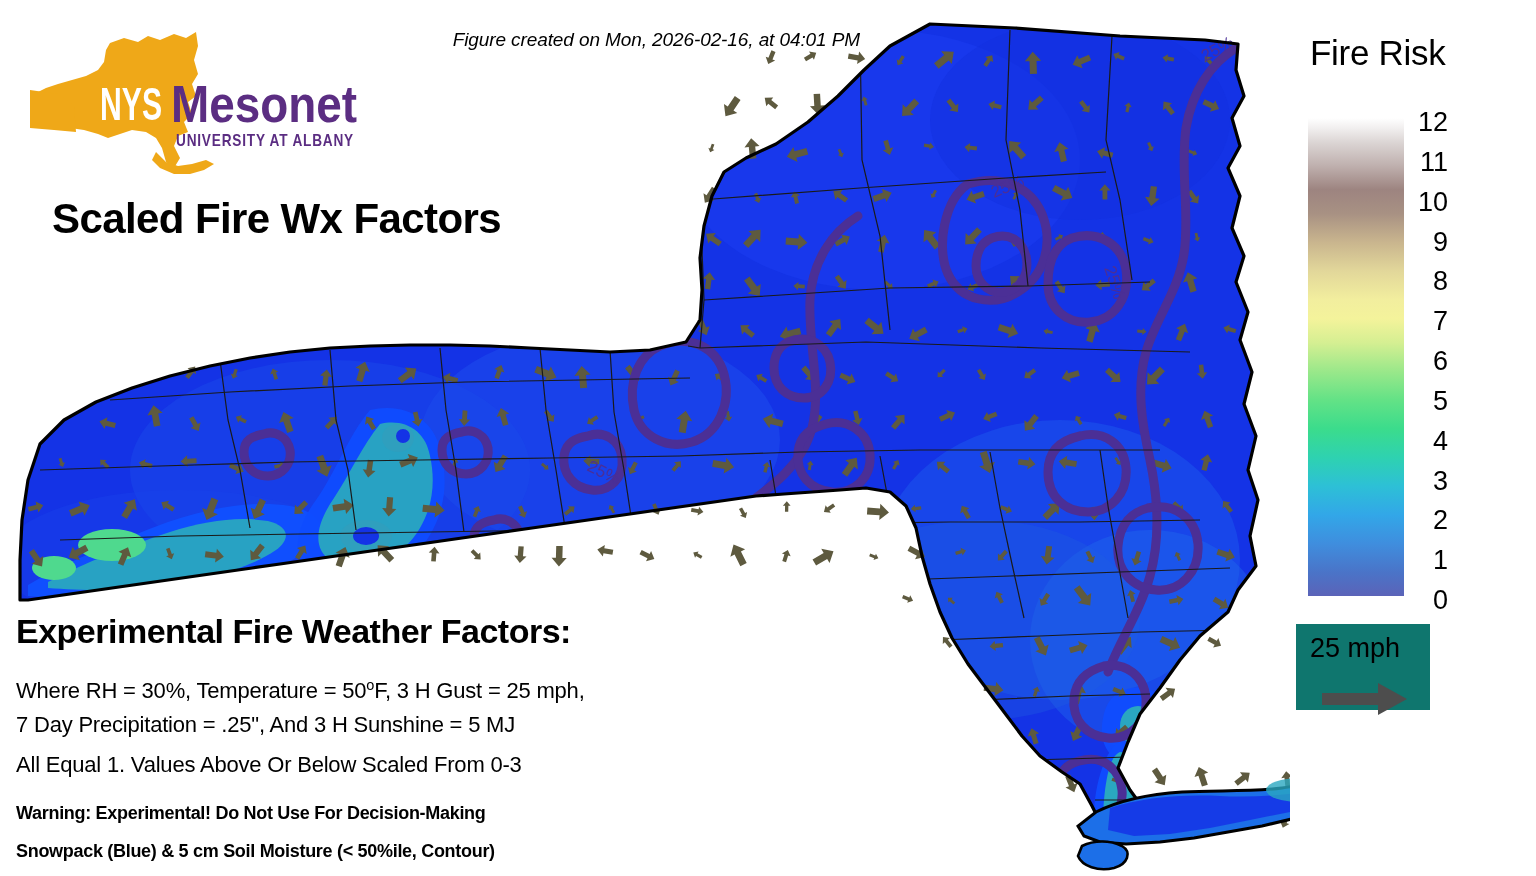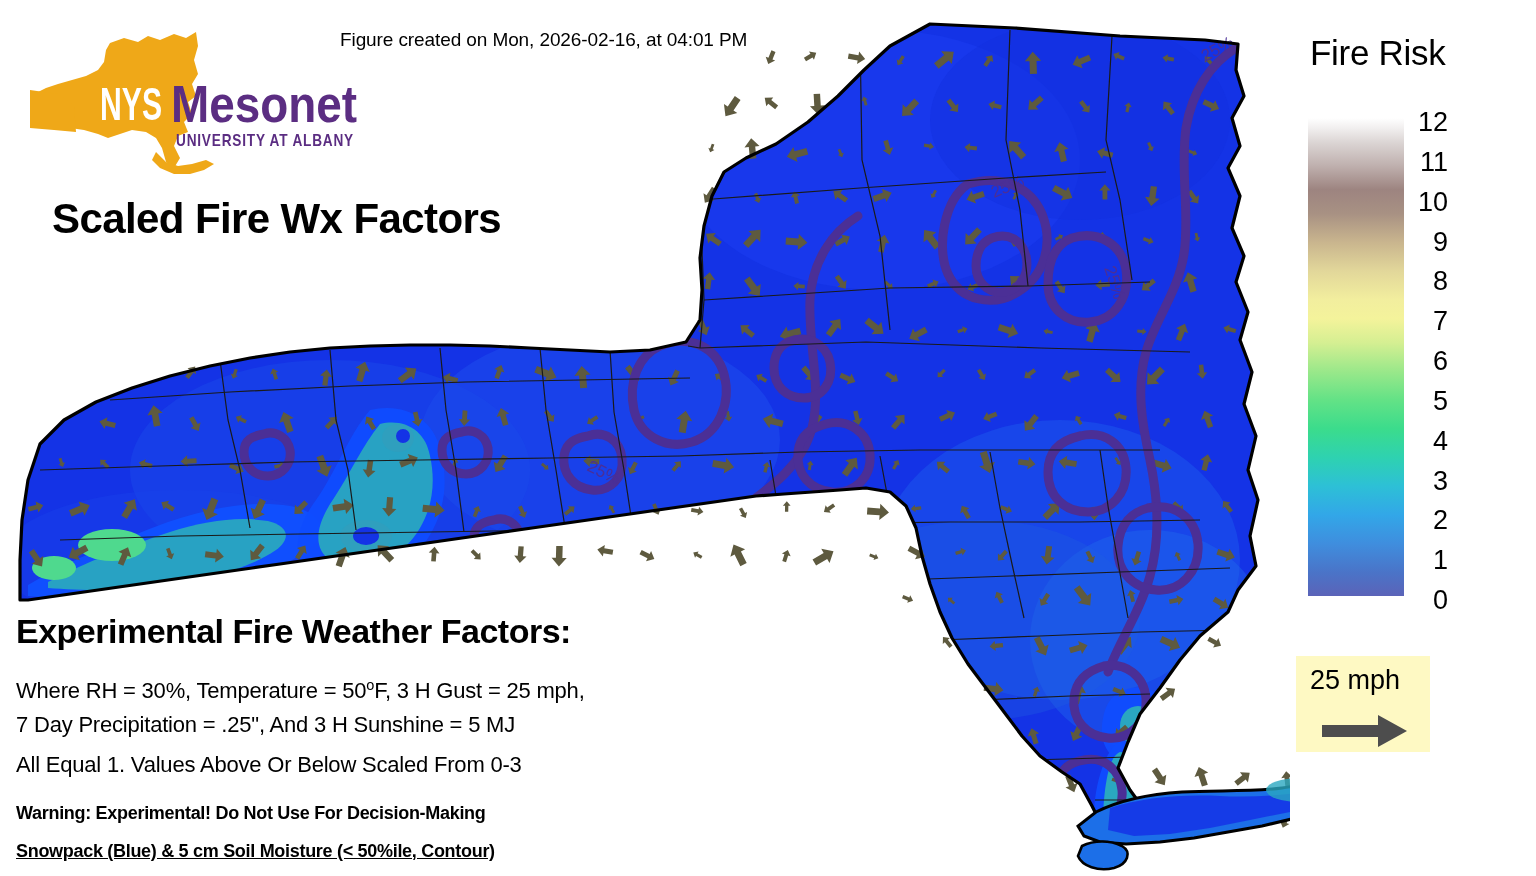--- a/index.html
+++ b/index.html
@@ -5,39 +5,39 @@
   html,body{margin:0;padding:0;background:#ffffff;}
   body{width:1536px;height:876px;position:relative;overflow:hidden;
        font-family:"Liberation Sans","DejaVu Sans",sans-serif;color:#000;}
   .abs{position:absolute;}
 
   
   #logo{left:28px;top:18px;width:350px;height:165px;}
   #logo svg{display:block;}
 
   
-  #timestamp{left:340px;top:28px;width:520px;text-align:left;
-             font-size:19px;line-height:23px;letter-spacing:-0.1px;}
+  #timestamp{left:340px;top:28px;width:520px;text-align:right;
+             font-size:19px;line-height:23px;letter-spacing:-0.1px;font-style:italic;}
 
   
   #title-main{left:52px;top:195px;font-size:42px;font-weight:bold;
               letter-spacing:-0.6px;line-height:48px;white-space:nowrap;}
   #title-sub{left:46px;top:258px;width:628px;text-align:center;
              font-size:22px;font-weight:bold;line-height:26px;letter-spacing:-0.3px;}
 
   
   #factors-head{left:16px;top:612px;font-size:34px;font-weight:bold;
                 letter-spacing:-0.5px;white-space:nowrap;}
   .factor-line{left:16px;font-size:22px;line-height:26px;letter-spacing:-0.2px;white-space:nowrap;}
   #factor-1{top:672px;}
   #factor-2{top:712px;}
   #factor-3{top:752px;}
   .warn-line{left:16px;font-size:18px;font-weight:bold;letter-spacing:-0.3px;white-space:nowrap;}
   #warn-1{top:803px;}
-  #warn-2{top:841px;text-decoration:underline;}
+  #warn-2{top:841px;}
   .sup{font-size:0.66em;vertical-align:super;}
 
   
   #map{left:0;top:0;width:1290px;height:876px;}
   #map svg{display:block;}
 
   
   #legend-title{left:1310px;top:33px;font-size:35px;letter-spacing:-0.3px;white-space:nowrap;}
   #colorbar{left:1308px;top:118px;width:96px;height:478px;
      background:linear-gradient(to top,
@@ -60,21 +60,21 @@
         #bfb0ae 90%,
         #dcd6d5 95%,
         #f2f0f0 98%,
         #ffffff 100%);
   }
   #cb-ticks{left:1408px;top:118px;width:56px;height:478px;}
   .cb-tick{position:absolute;right:16px;font-size:27px;line-height:27px;
            text-align:right;transform:translateY(-50%);white-space:nowrap;}
 
   
-  #wind-legend{left:1296px;top:656px;width:134px;height:96px;background:#fef9c3;}
+  #wind-legend{left:1296px;top:624px;width:134px;height:86px;background:#0f766e;}
   #wind-legend .wl-label{position:absolute;left:14px;top:9px;font-size:27px;white-space:nowrap;}
   #wind-legend .wl-arrow{position:absolute;left:26px;top:58px;}
 </style>
 </head>
 <body>
 
 <div class="abs" id="map">
 <svg width="1290" height="876" viewBox="0 0 1290 876" xmlns="http://www.w3.org/2000/svg">
   <defs>
 

